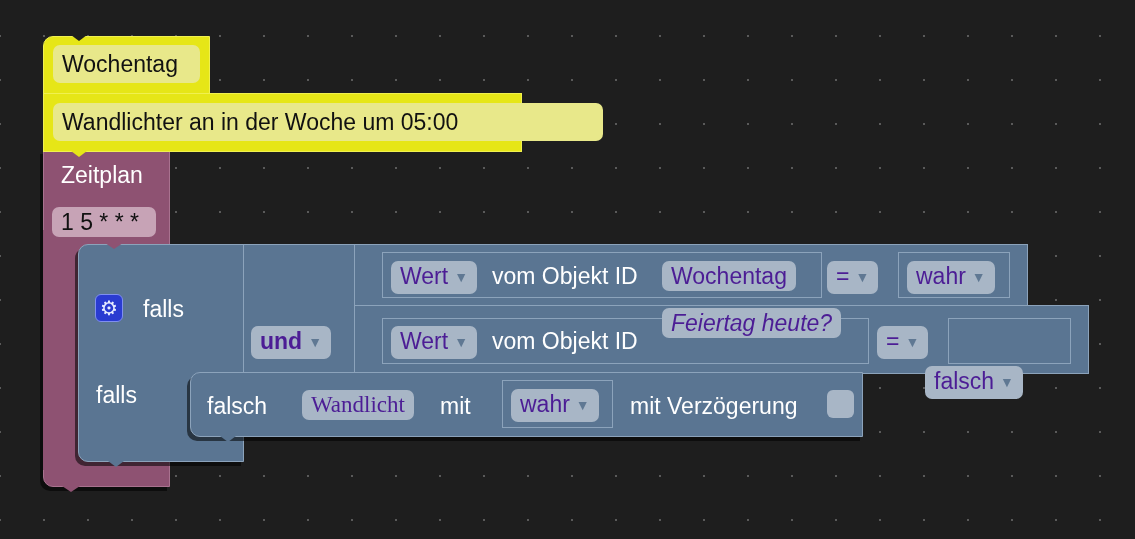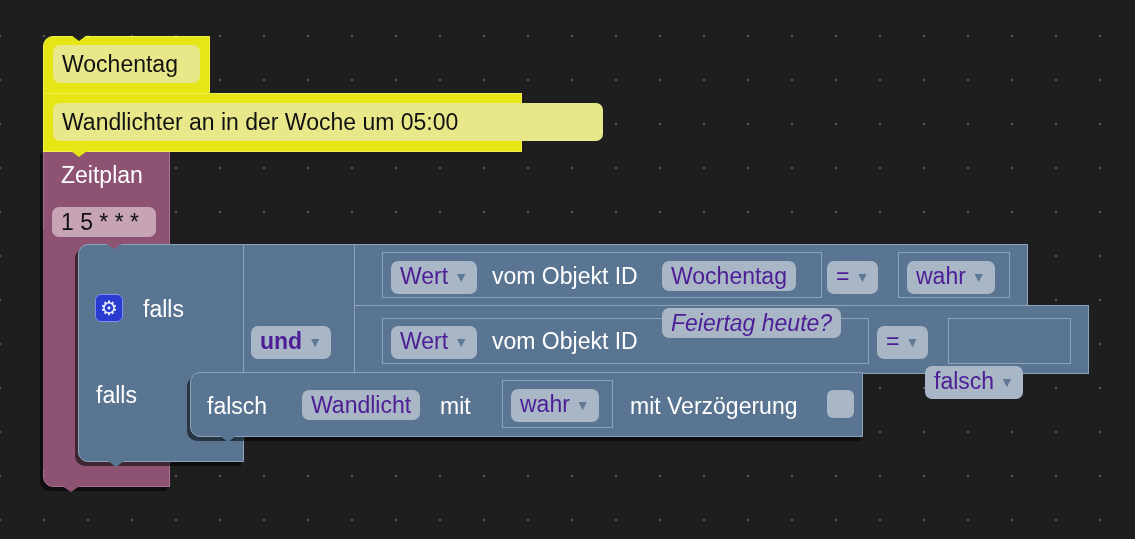--- a/index.html
+++ b/index.html
@@ -70,18 +70,18 @@
 <div class="abs field dd" style="left:391px; top:326px;">Wert</div>
 <div class="abs lbl" style="left:492px; top:328px;">vom Objekt ID</div>
 <div class="abs field" style="left:662px; top:308px;font-style:italic;">Feiertag heute?</div>
 <div class="abs field dd" style="left:877px; top:326px;">=</div>
 <div class="abs blue-inner" style="left:948px; top:318px; width:123px; height:46px;"></div>
 <div class="abs field dd" style="left:925px; top:326px;margin-top:40px;">falsch</div>
 
 <div class="abs blue shadow" style="left:190px; top:372px; width:673px; height:65px; border-radius:10px 0 0 10px;"></div>
 <div class="abs" style="left:220px; top:436px; border-left:8px solid transparent; border-right:8px solid transparent; border-top:6px solid #5a7592;"></div>
 <div class="abs lbl" style="left:207px; top:393px;">falsch</div>
-<div class="abs field" style="left:302px; top:390px;">Wandlicht</div>
+<div class="abs field" style="left:302px; top:390px;font-family:Liberation Serif, serif;">Wandlicht</div>
 <div class="abs lbl" style="left:440px; top:393px;">mit</div>
 <div class="abs blue-inner" style="left:502px; top:380px; width:111px; height:48px;"></div>
 <div class="abs field dd" style="left:511px; top:389px;">wahr</div>
 <div class="abs lbl" style="left:630px; top:393px;">mit Verzögerung</div>
 <div class="abs checkbox" style="left:827px; top:390px;"></div>
 
 </body></html>

